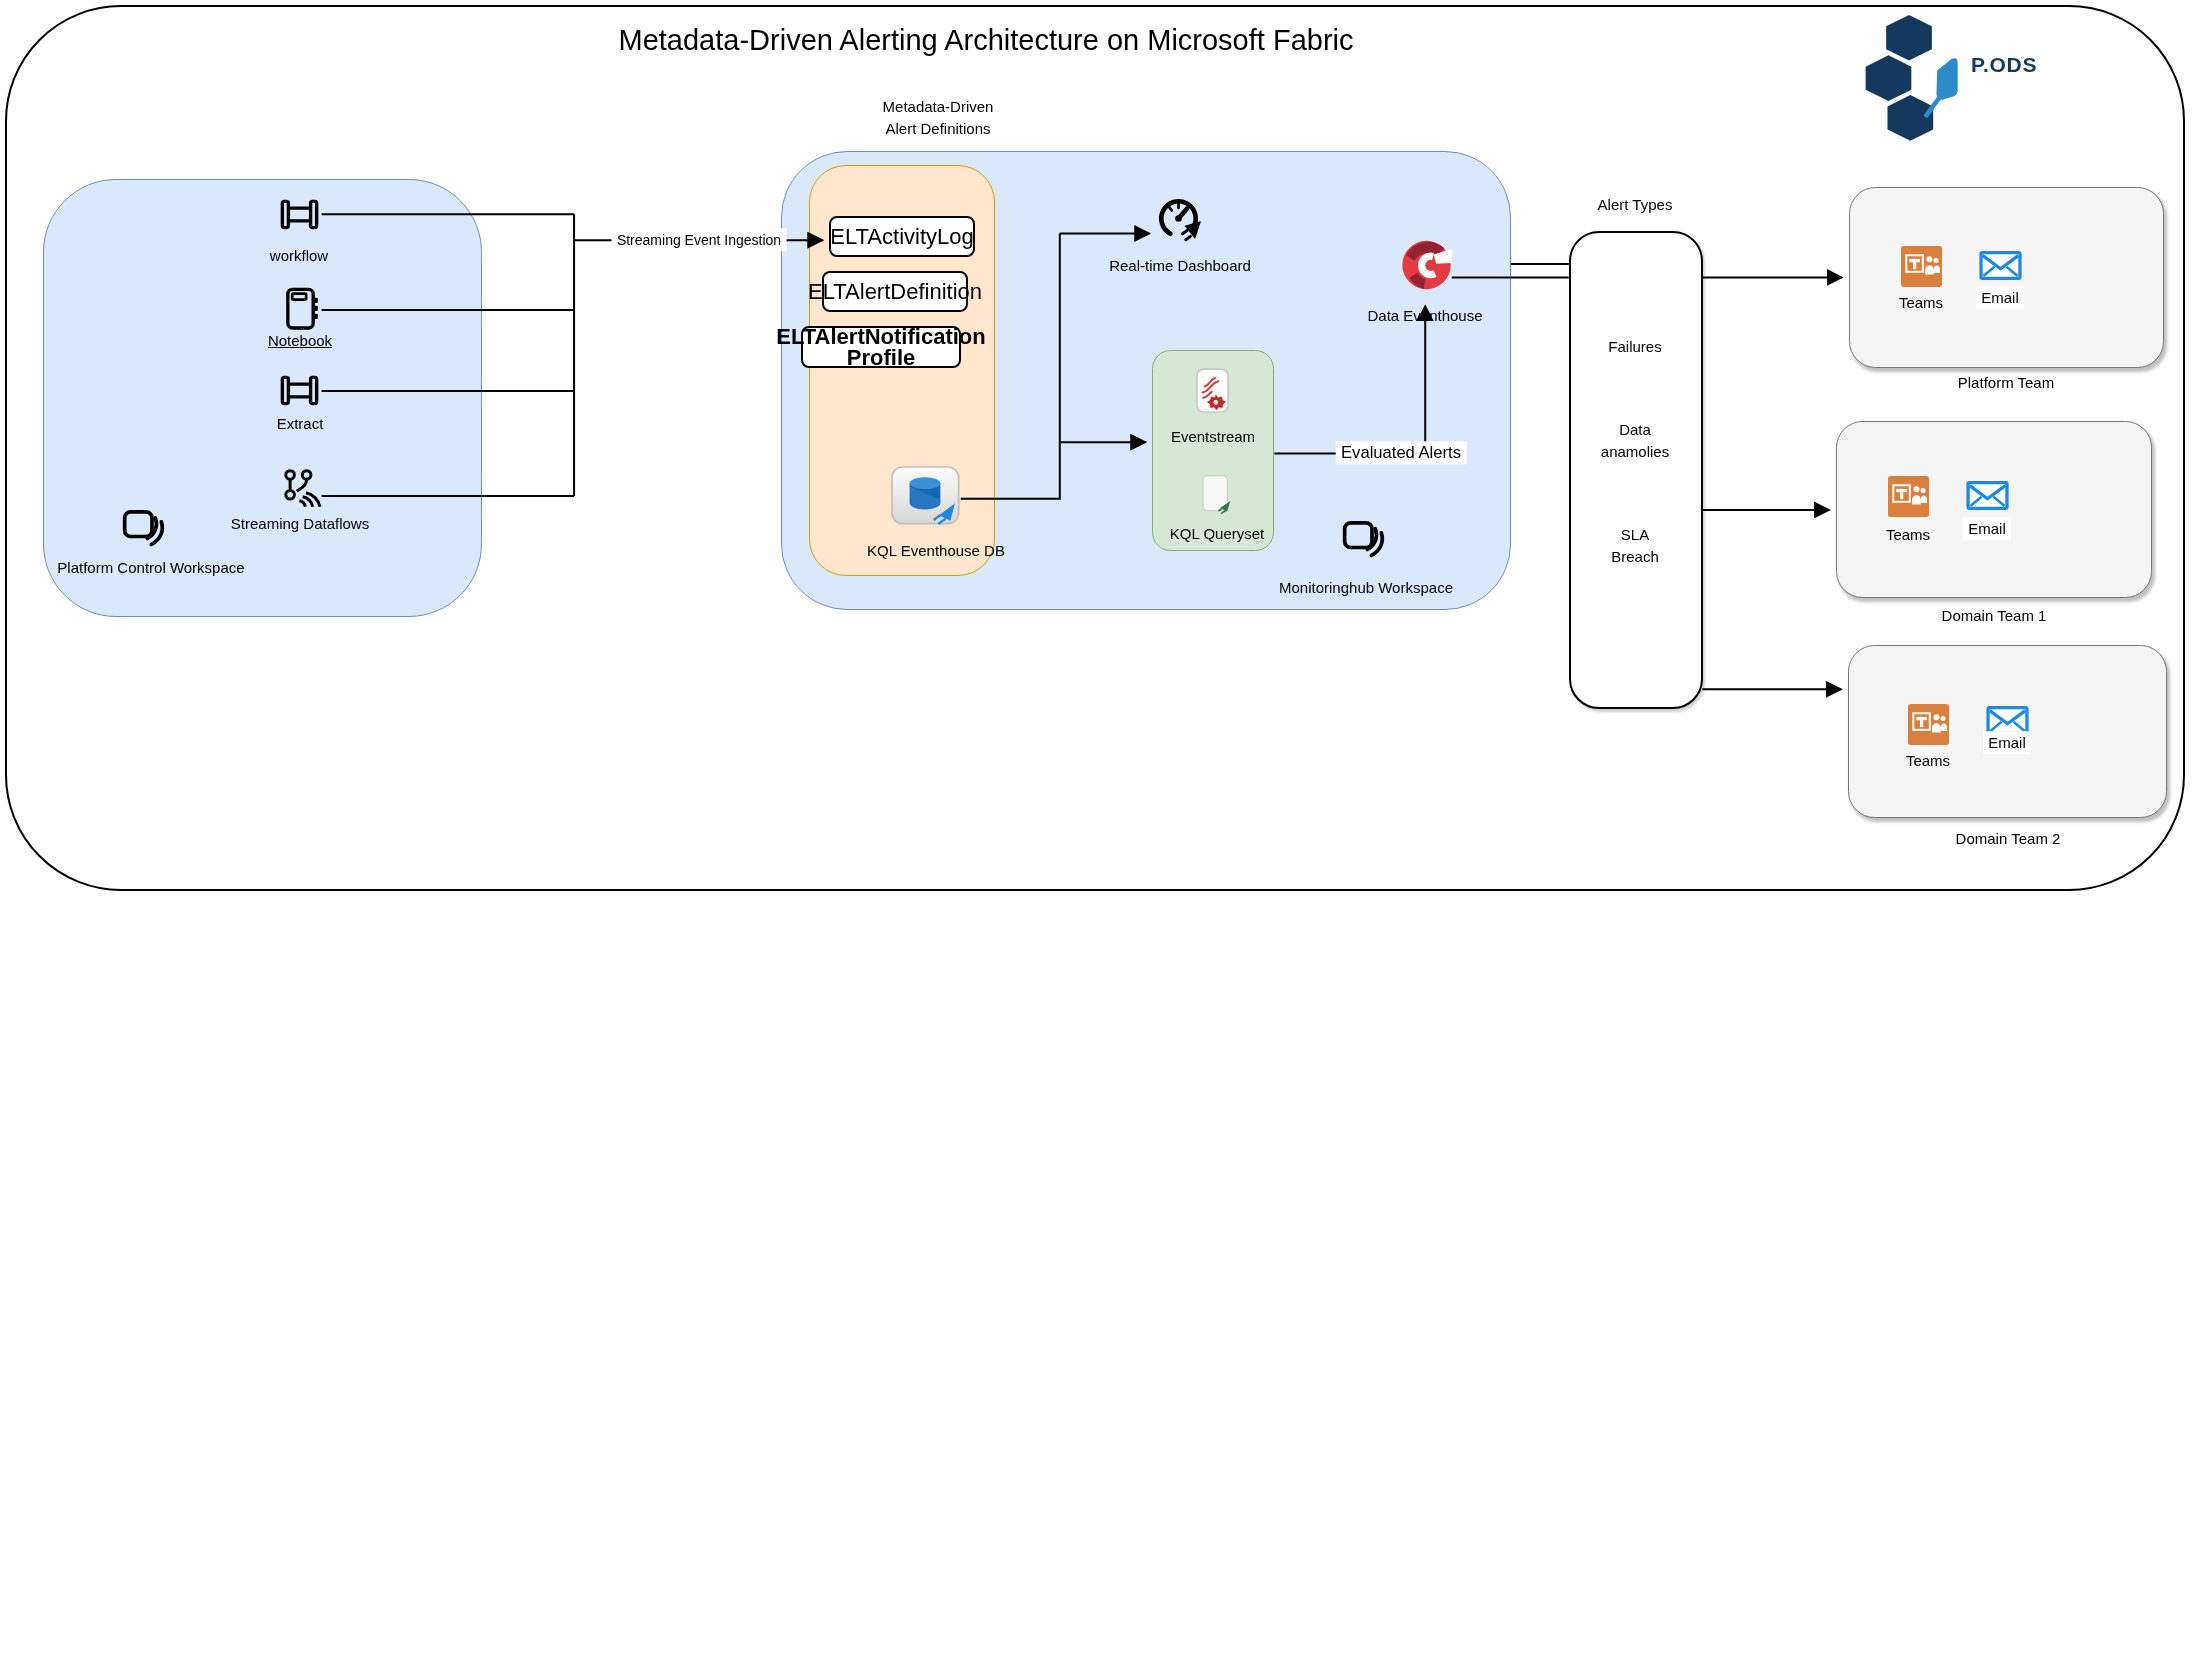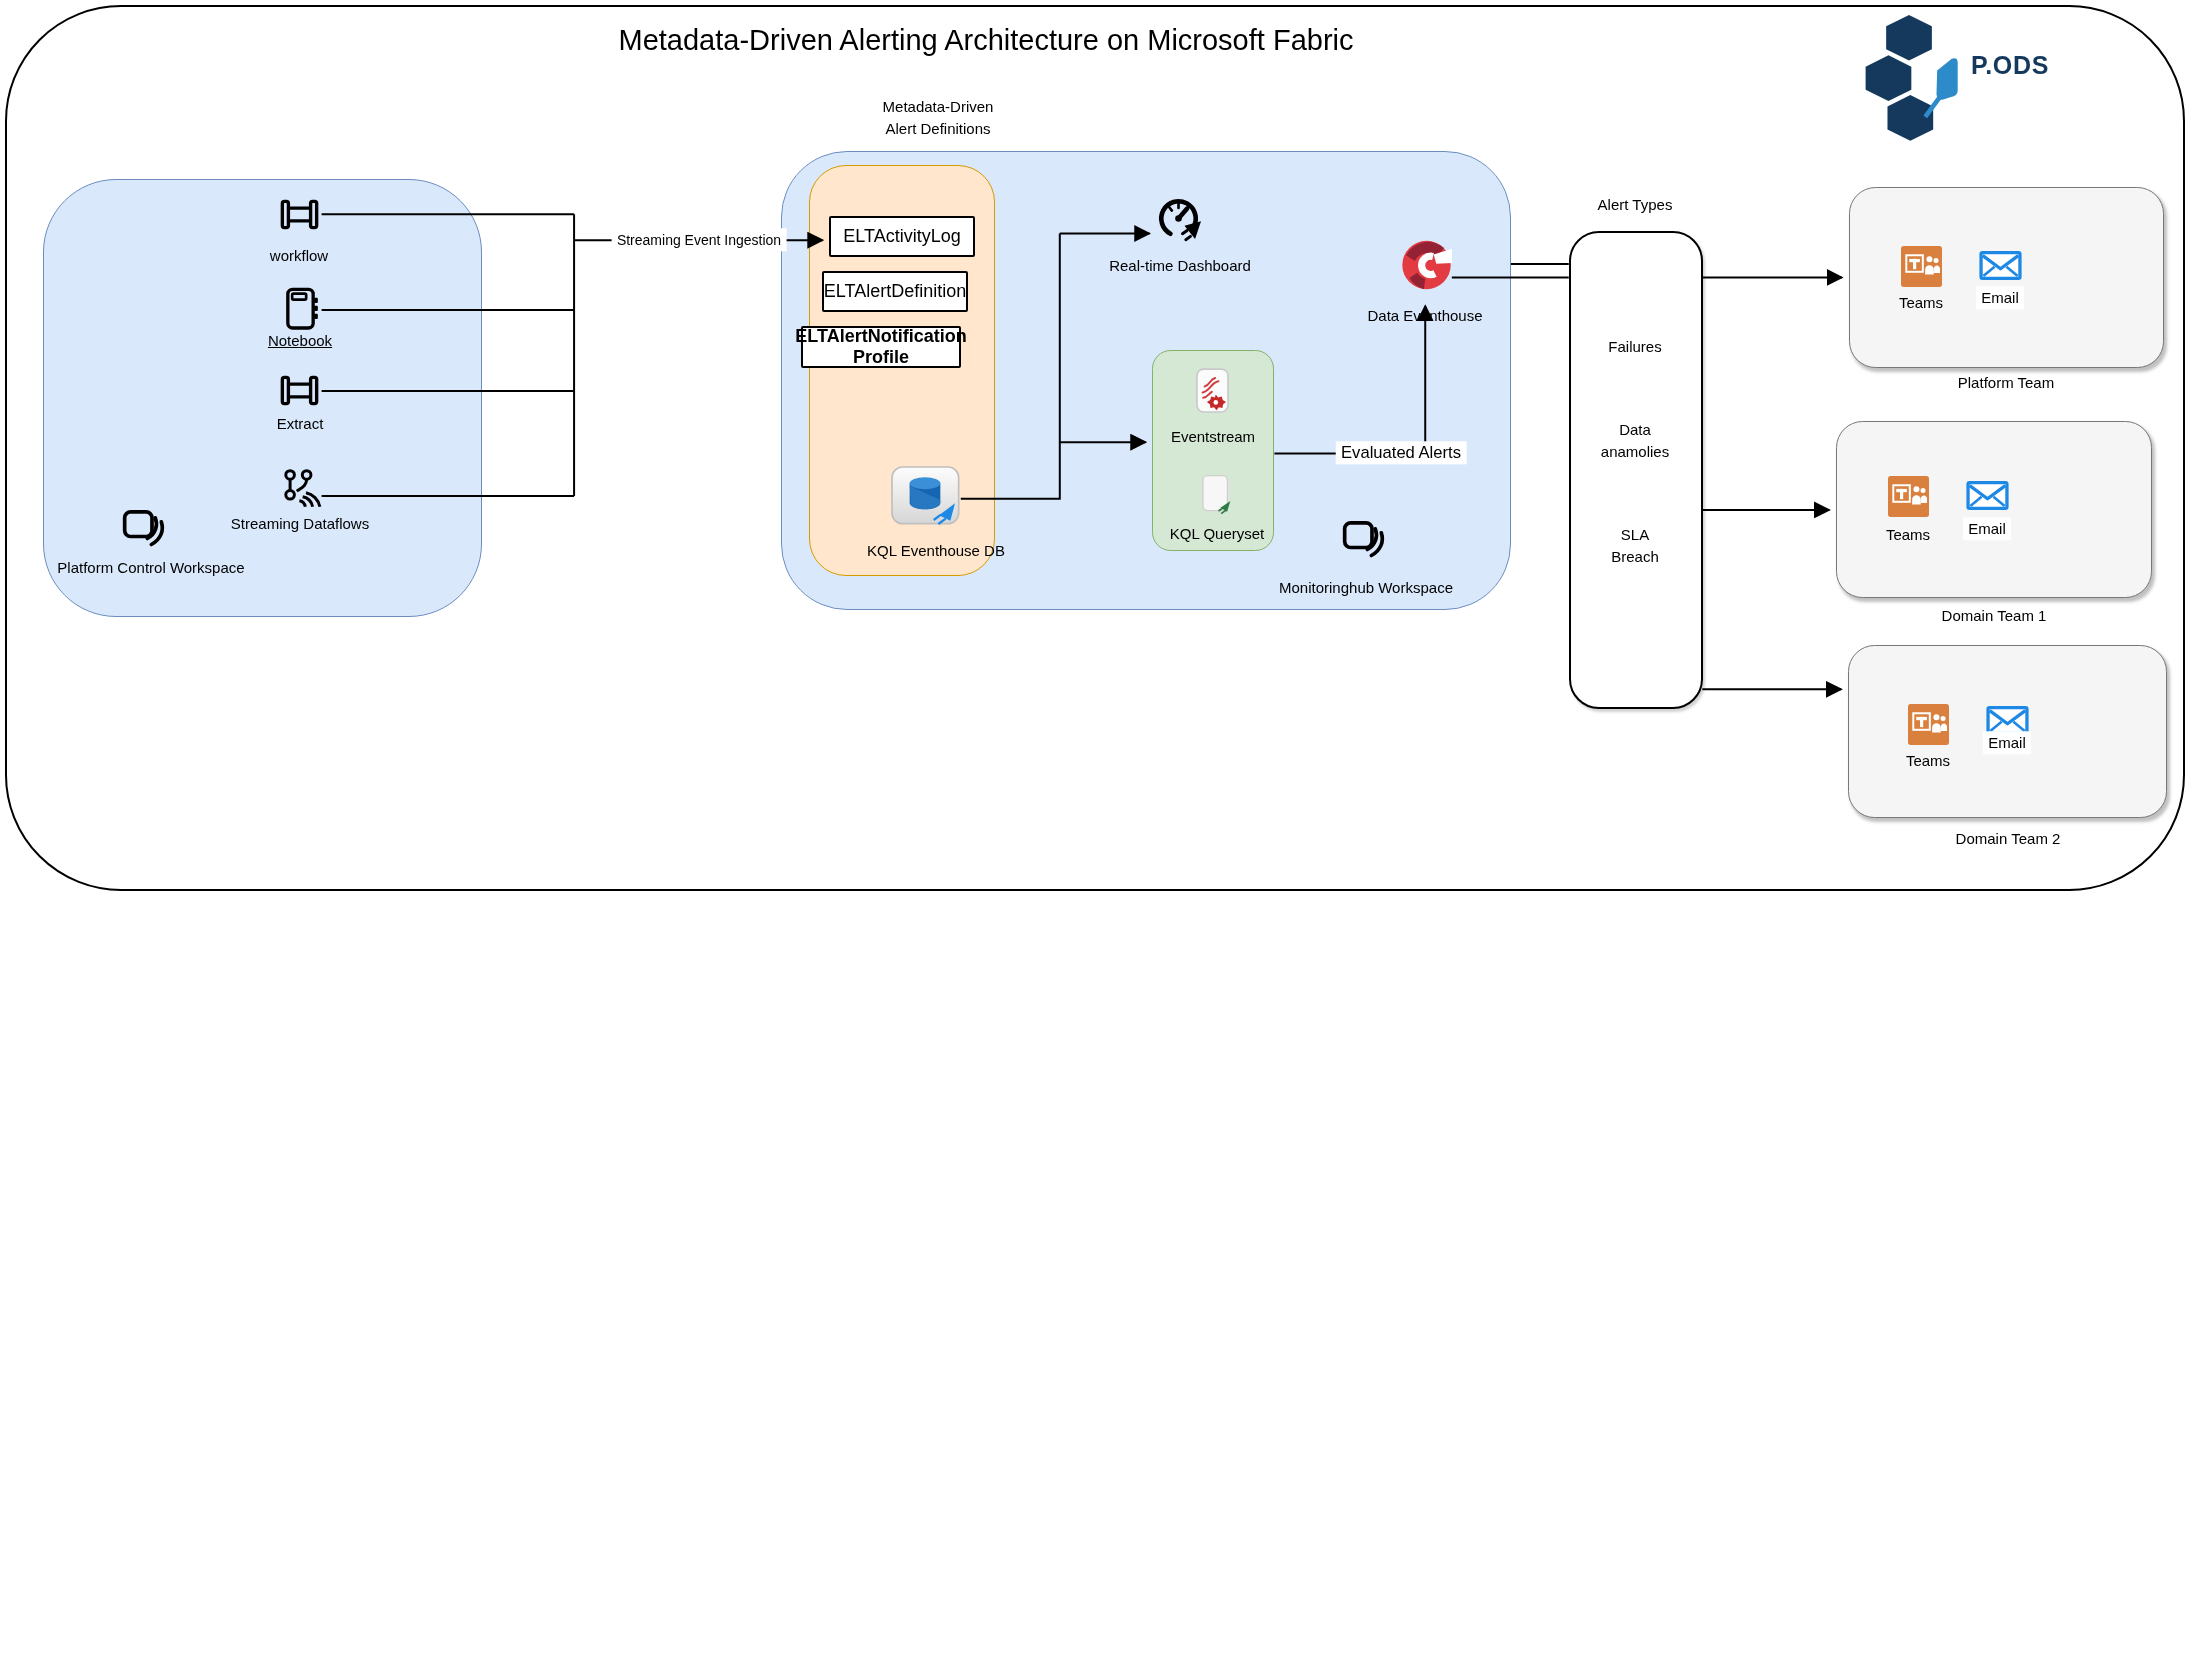--- a/index.html
+++ b/index.html
@@ -6,28 +6,28 @@
   body{font-family:"Liberation Sans",sans-serif;color:#000;}
   .canvas{position:relative;width:2194px;height:1679px;background:#fff;overflow:hidden;}
   .outer-border{position:absolute;left:5.3px;top:5.3px;width:2180px;height:886px;
     border:2px solid #000;border-radius:116px;box-sizing:border-box;background:#fff;z-index:0;}
   .box{position:absolute;box-sizing:border-box;z-index:1;}
   .blue-box{background:#dae8fc;border:1.3px solid #6c8ebf;}
   .orange-box{background:#ffe6cc;border:1.3px solid #d79b00;}
   .green-box{background:#d5e8d4;border:1.3px solid #82b366;}
   .plain-box{background:#fff;border:2px solid #000;box-shadow:2px 2.7px 2.7px rgba(0,0,0,.18);}
   .gray-box{background:#f5f5f5;border:1.3px solid #777;box-shadow:2.7px 3.3px 3.3px rgba(0,0,0,.25);}
-  .tbox{position:absolute;background:#fff;border:2px solid #000;border-radius:2px;
-    display:flex;align-items:center;justify-content:center;font-size:18px;line-height:21px;
+  .tbox{position:absolute;background:#fff;border:2px solid #000;border-radius:8px;
+    display:flex;align-items:center;justify-content:center;font-size:22px;line-height:21px;
     text-align:center;white-space:pre-line;box-sizing:border-box;z-index:3;}
   .lbl{position:absolute;transform:translateX(-50%);font-size:15px;line-height:22px;
     text-align:center;white-space:pre-line;z-index:4;}
   .lbl.big{font-size:29px;line-height:33px;}
   .lbl.bgw{background:#fff;padding:0.7px 5.3px;transform:translate(-50%,-50%);}
-  .lbl.brand{font-size:25px;font-weight:bold;color:#14395d;letter-spacing:0.7px;transform:none;}
+  .lbl.brand{font-size:21px;font-weight:bold;color:#14395d;letter-spacing:0.7px;transform:none;}
   .wires{position:absolute;left:0;top:0;z-index:2;pointer-events:none;}
   .icon{position:absolute;z-index:3;}
 </style>
 </head>
 <body>
 
 <div class="canvas">
 
   <div class="outer-border"></div>
 

